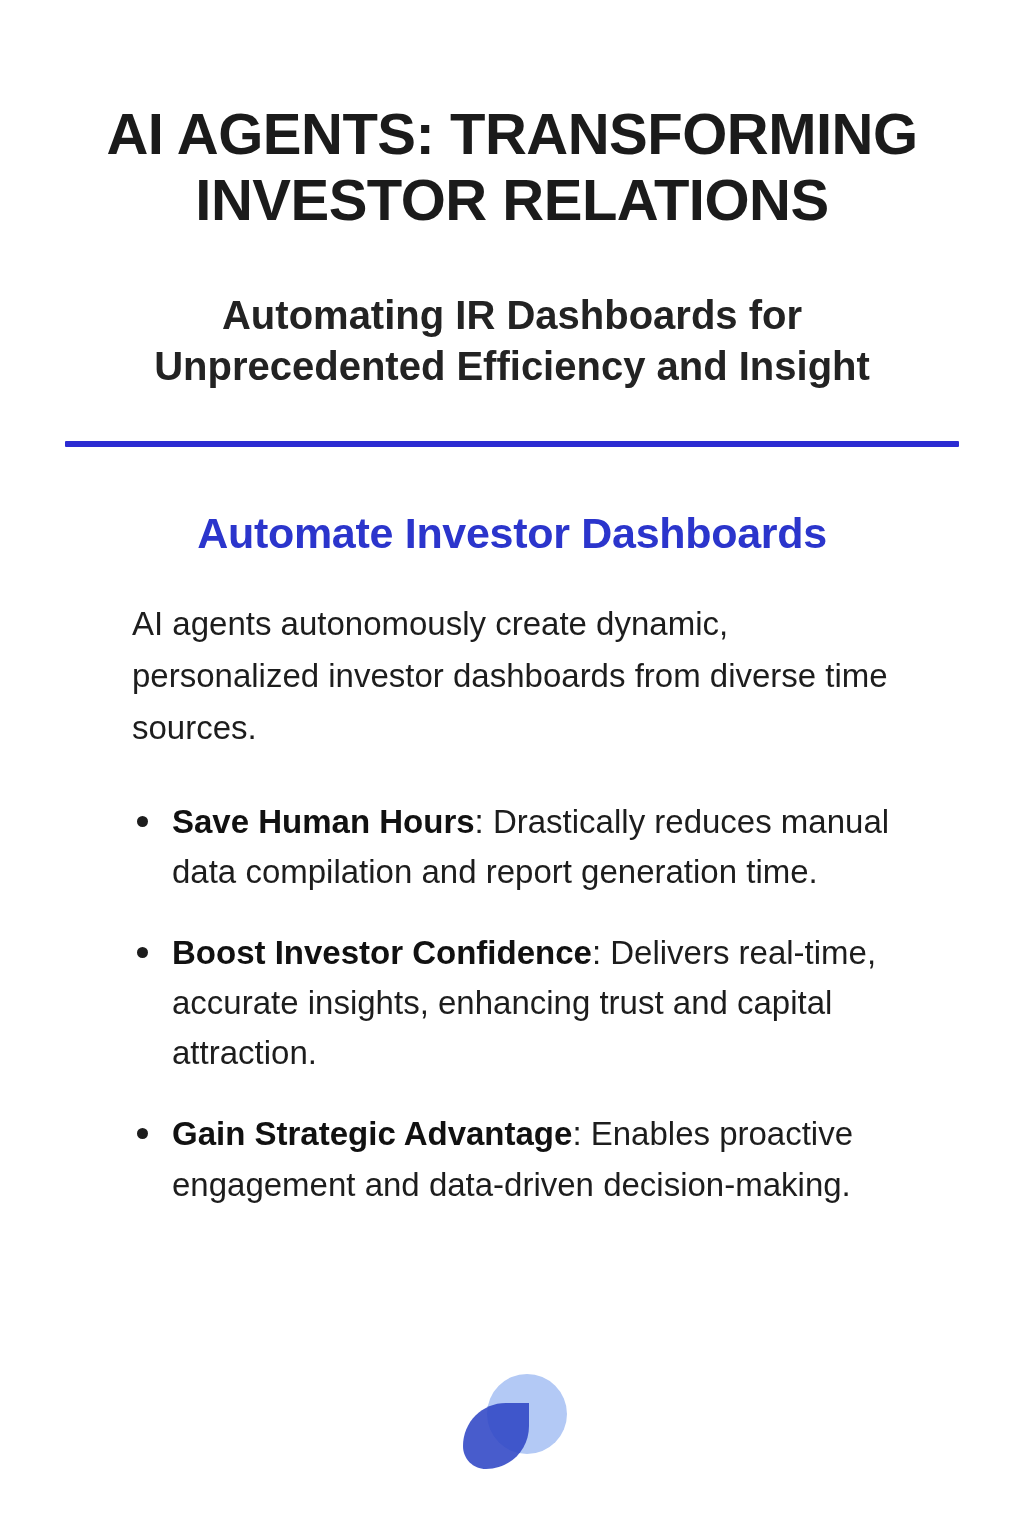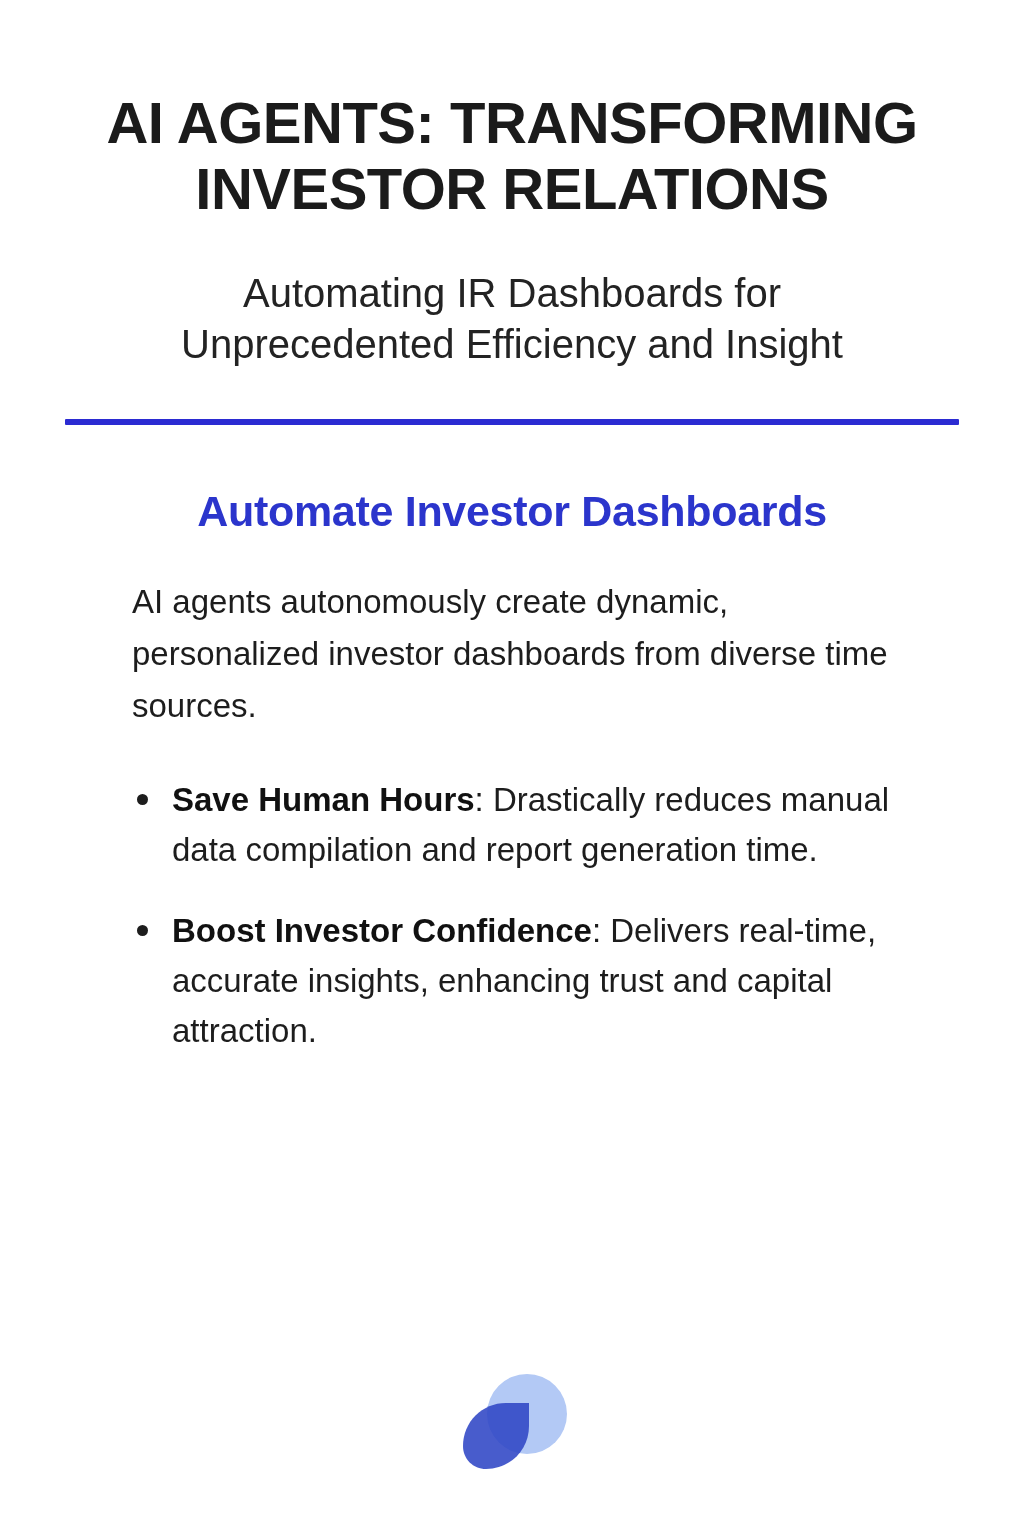--- a/index.html
+++ b/index.html
@@ -27,37 +27,37 @@
 
   
   .header {
     width: 100%;
     padding: 0 62px;
     box-sizing: border-box;
     text-align: center;
   }
 
   .title {
-    margin: 4px;
+    margin: 15px;
     padding-top: 86px;
     font-size: 58px;
     line-height: 1.14;
     font-weight: 700;
     letter-spacing: -0.5px;
     color: #1b1b1b;
     text-transform: uppercase;
     white-space: pre-line;
   }
 
   .subtitle {
     margin: 0;
     padding-top: 42px;
     font-size: 40px;
     line-height: 1.28;
-    font-weight: 400;
+    font-weight: 700;
     color: #232323;
     white-space: pre-line;
   }
 
   
   .divider-wrap {
     width: 100%;
     display: flex;
     justify-content: center;
     padding-top: 48px;
@@ -171,20 +171,24 @@
       <li class="bullet">
         <span class="bullet-dot"></span>
         <span class="bullet-term">Save Human Hours</span><span>: </span><span>Drastically reduces manual data compilation and report generation time.</span>
       </li>
 
       <li class="bullet">
         <span class="bullet-dot"></span>
         <span class="bullet-term">Boost Investor Confidence</span><span>: </span><span>Delivers real-time, accurate insights, enhancing trust and capital attraction.</span>
       </li>
 
+      <li class="bullet">
+        <span class="bullet-dot"></span>
+        <span class="bullet-term">Gain Strategic Advantage</span><span>: </span><span>Enables proactive engagement and data-driven decision-making.</span>
+      </li>
 
     </ul>
   </div>
 
   <div class="logo-wrap">
     <div class="logo">
       <svg width="118" height="118" viewBox="0 0 118 118" aria-hidden="true">
 
         <circle id="logo-light" cx="74" cy="44" r="40" fill="#b3c9f5"></circle>
 

